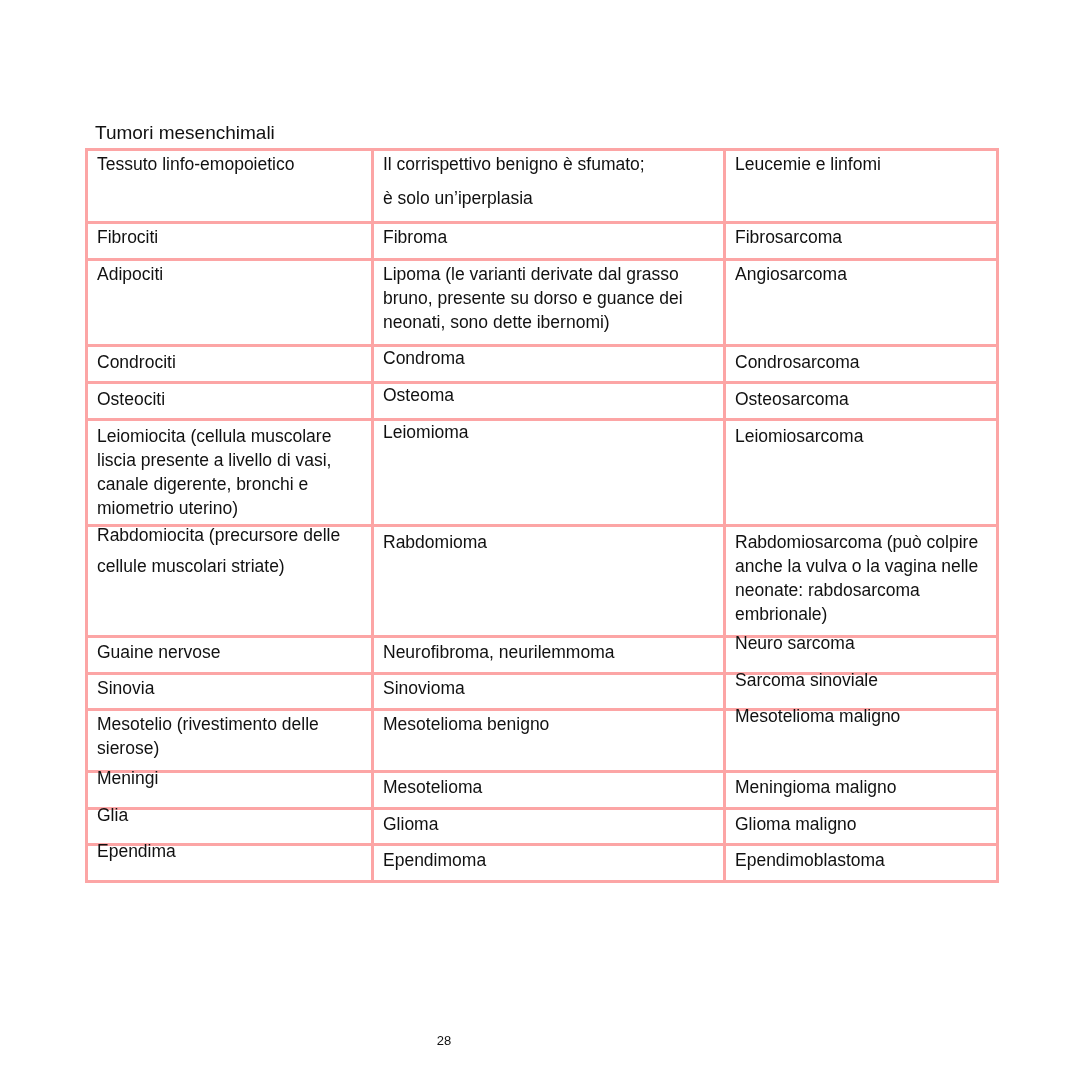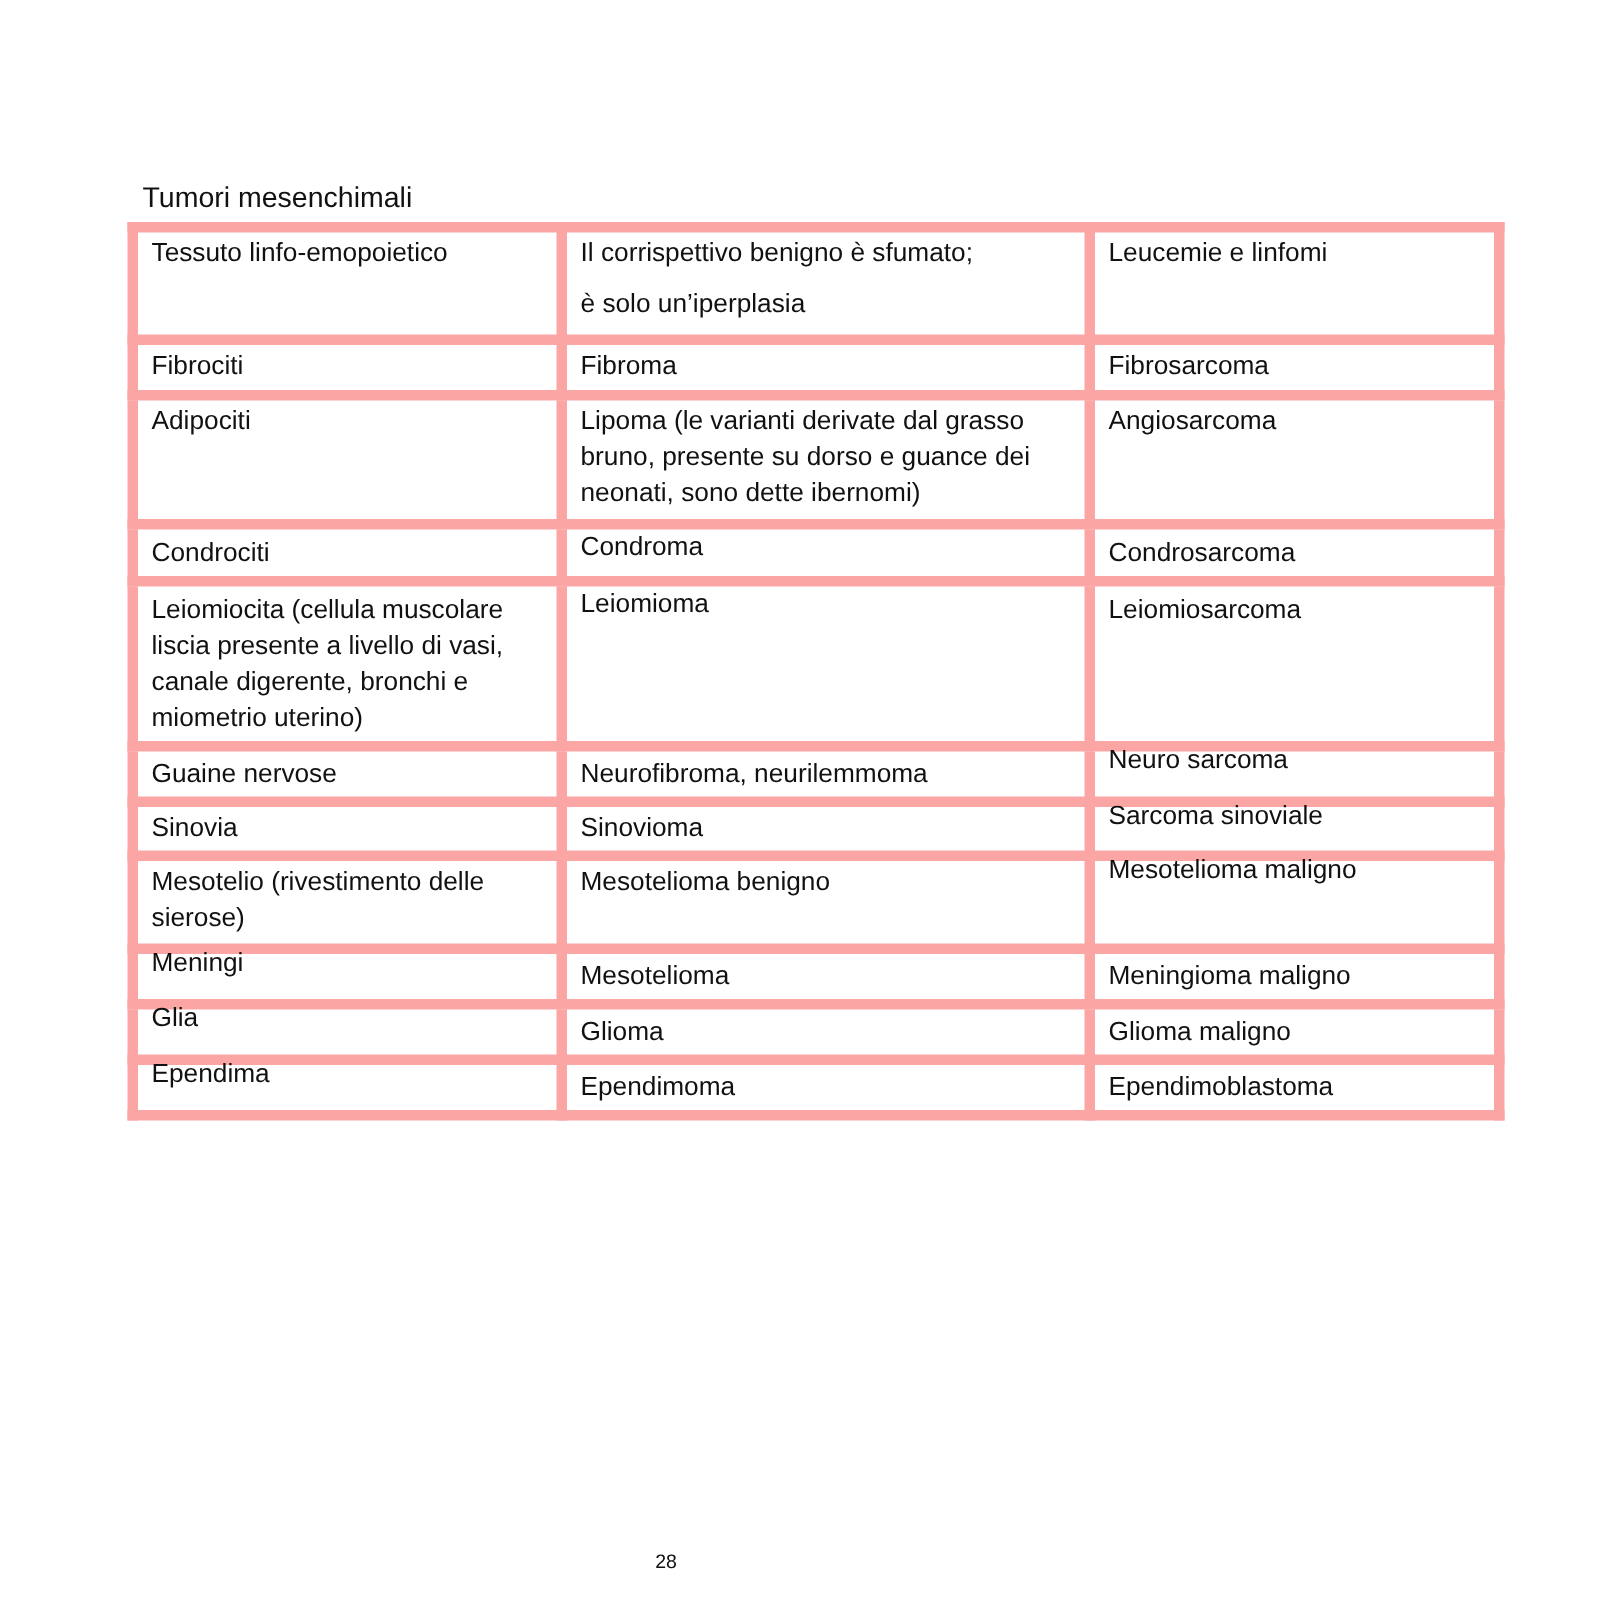--- a/index.html
+++ b/index.html
@@ -1,19 +1,19 @@
 <!DOCTYPE html>
 <html><head>
 <meta charset="utf-8">
 <style>
   html, body { margin: 0; padding: 0; background: #ffffff; }
   body { width: 1080px; height: 1080px; position: relative; font-family: "Liberation Sans", sans-serif; color: #111; overflow: hidden; }
   .page-title { position: absolute; left: 95px; top: 122px; font-size: 19px; text-underline-offset: 3px; }
   .tbl { position: absolute; left: 85px; top: 148px; width: 911px; border-collapse: collapse; table-layout: fixed; font-size: 17.5px; line-height: 24px; }
-  .tbl td { border: 7px solid #fca5a5; vertical-align: top; padding: 1px 9px 4px 9px; }
+  .tbl td { border: 3px solid #fca5a5; vertical-align: top; padding: 1px 9px 4px 9px; }
   .tbl col.c1 { width: 286px; }
   .tbl col.c2 { width: 352px; }
   .tbl col.c3 { width: 273px; }
   .cell-text { display: block; white-space: pre-line; }
   .page-number { position: absolute; left: 0; width: 888px; top: 1033px; text-align: center; font-size: 13px; }
 </style>
 </head>
 <body>
 
 <div class="page-title">Tumori mesenchimali</div>
@@ -63,29 +63,51 @@
       <td>
           <span class="cell-text" style="margin-top:2px">Condrociti</span>
         </td>
       <td>
           <span class="cell-text" style="margin-top:-2px">Condroma</span>
         </td>
       <td>
           <span class="cell-text" style="margin-top:2px">Condrosarcoma</span>
         </td>
     </tr>
+    <tr style="height:37px">
+      <td>
+          <span class="cell-text" style="margin-top:2px">Osteociti</span>
+        </td>
+      <td>
+          <span class="cell-text" style="margin-top:-2px">Osteoma</span>
+        </td>
+      <td>
+          <span class="cell-text" style="margin-top:2px">Osteosarcoma</span>
+        </td>
+    </tr>
     <tr style="height:84px">
       <td>
           <span class="cell-text" style="margin-top:2px">Leiomiocita (cellula muscolare liscia presente a livello di vasi, canale digerente, bronchi e miometrio uterino)</span>
         </td>
       <td>
           <span class="cell-text" style="margin-top:-2px">Leiomioma</span>
         </td>
       <td>
           <span class="cell-text" style="margin-top:2px">Leiomiosarcoma</span>
+        </td>
+    </tr>
+    <tr style="height:111px">
+      <td>
+          <span class="cell-text" style="line-height:31px;margin-top:-8px">Rabdomiocita (precursore delle cellule muscolari striate)</span>
+        </td>
+      <td>
+          <span class="cell-text" style="margin-top:2px">Rabdomioma</span>
+        </td>
+      <td>
+          <span class="cell-text" style="margin-top:2px">Rabdomiosarcoma (può colpire anche la vulva o la vagina nelle neonate: rabdosarcoma embrionale)</span>
         </td>
     </tr>
     <tr style="height:37px">
       <td>
           <span class="cell-text" style="margin-top:1px">Guaine nervose</span>
         </td>
       <td>
           <span class="cell-text" style="margin-top:1px">Neurofibroma, neurilemmoma</span>
         </td>
       <td>

